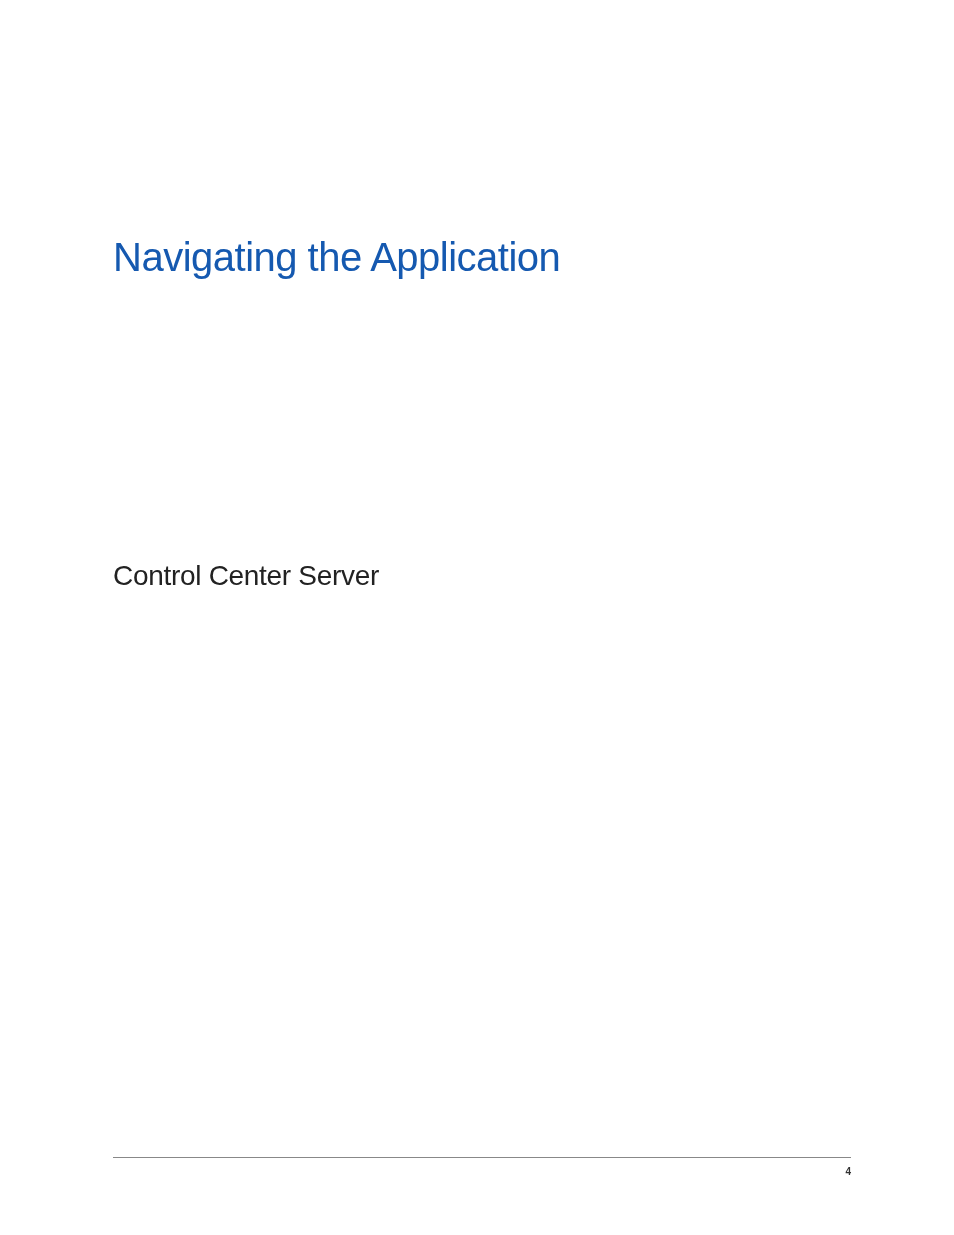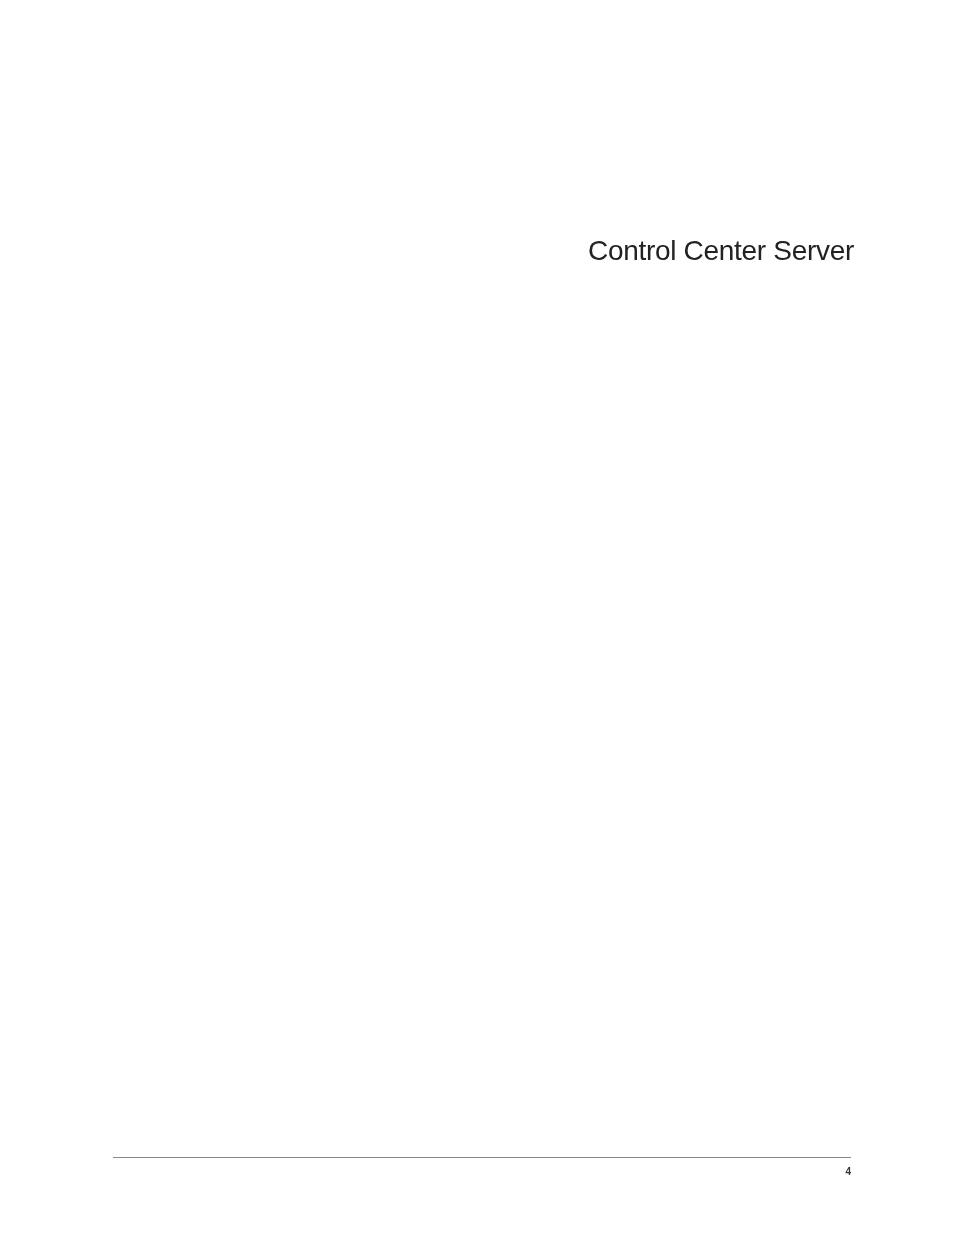--- a/index.html
+++ b/index.html
@@ -25,21 +25,20 @@
       font-weight: 300;
       color: #1559b0;
       letter-spacing: -0.5px;
       margin-bottom: 280px;
     }
     .section-heading {
       font-size: 28px;
       font-weight: 300;
       color: #222222;
       letter-spacing: -0.3px;
-      text-align: right;
     }
     .footer-rule {
       position: absolute;
       left: 113px;
       right: 103px;
       bottom: 77px;
       height: 0;
       border-top: 1px solid #888888;
     }
     .page-number {
@@ -48,17 +47,18 @@
       bottom: 58px;
       font-size: 10px;
       font-weight: bold;
       color: #333333;
     }
   </style>
 </head>
 <body>
 
 <div class="page-content">
+  <h1 class="chapter-title">Navigating the Application</h1>
   <h2 class="section-heading">Control Center Server</h2>
 </div>
 
 <div class="footer-rule"></div>
 <div class="page-number">4</div>
 
 </body></html>

